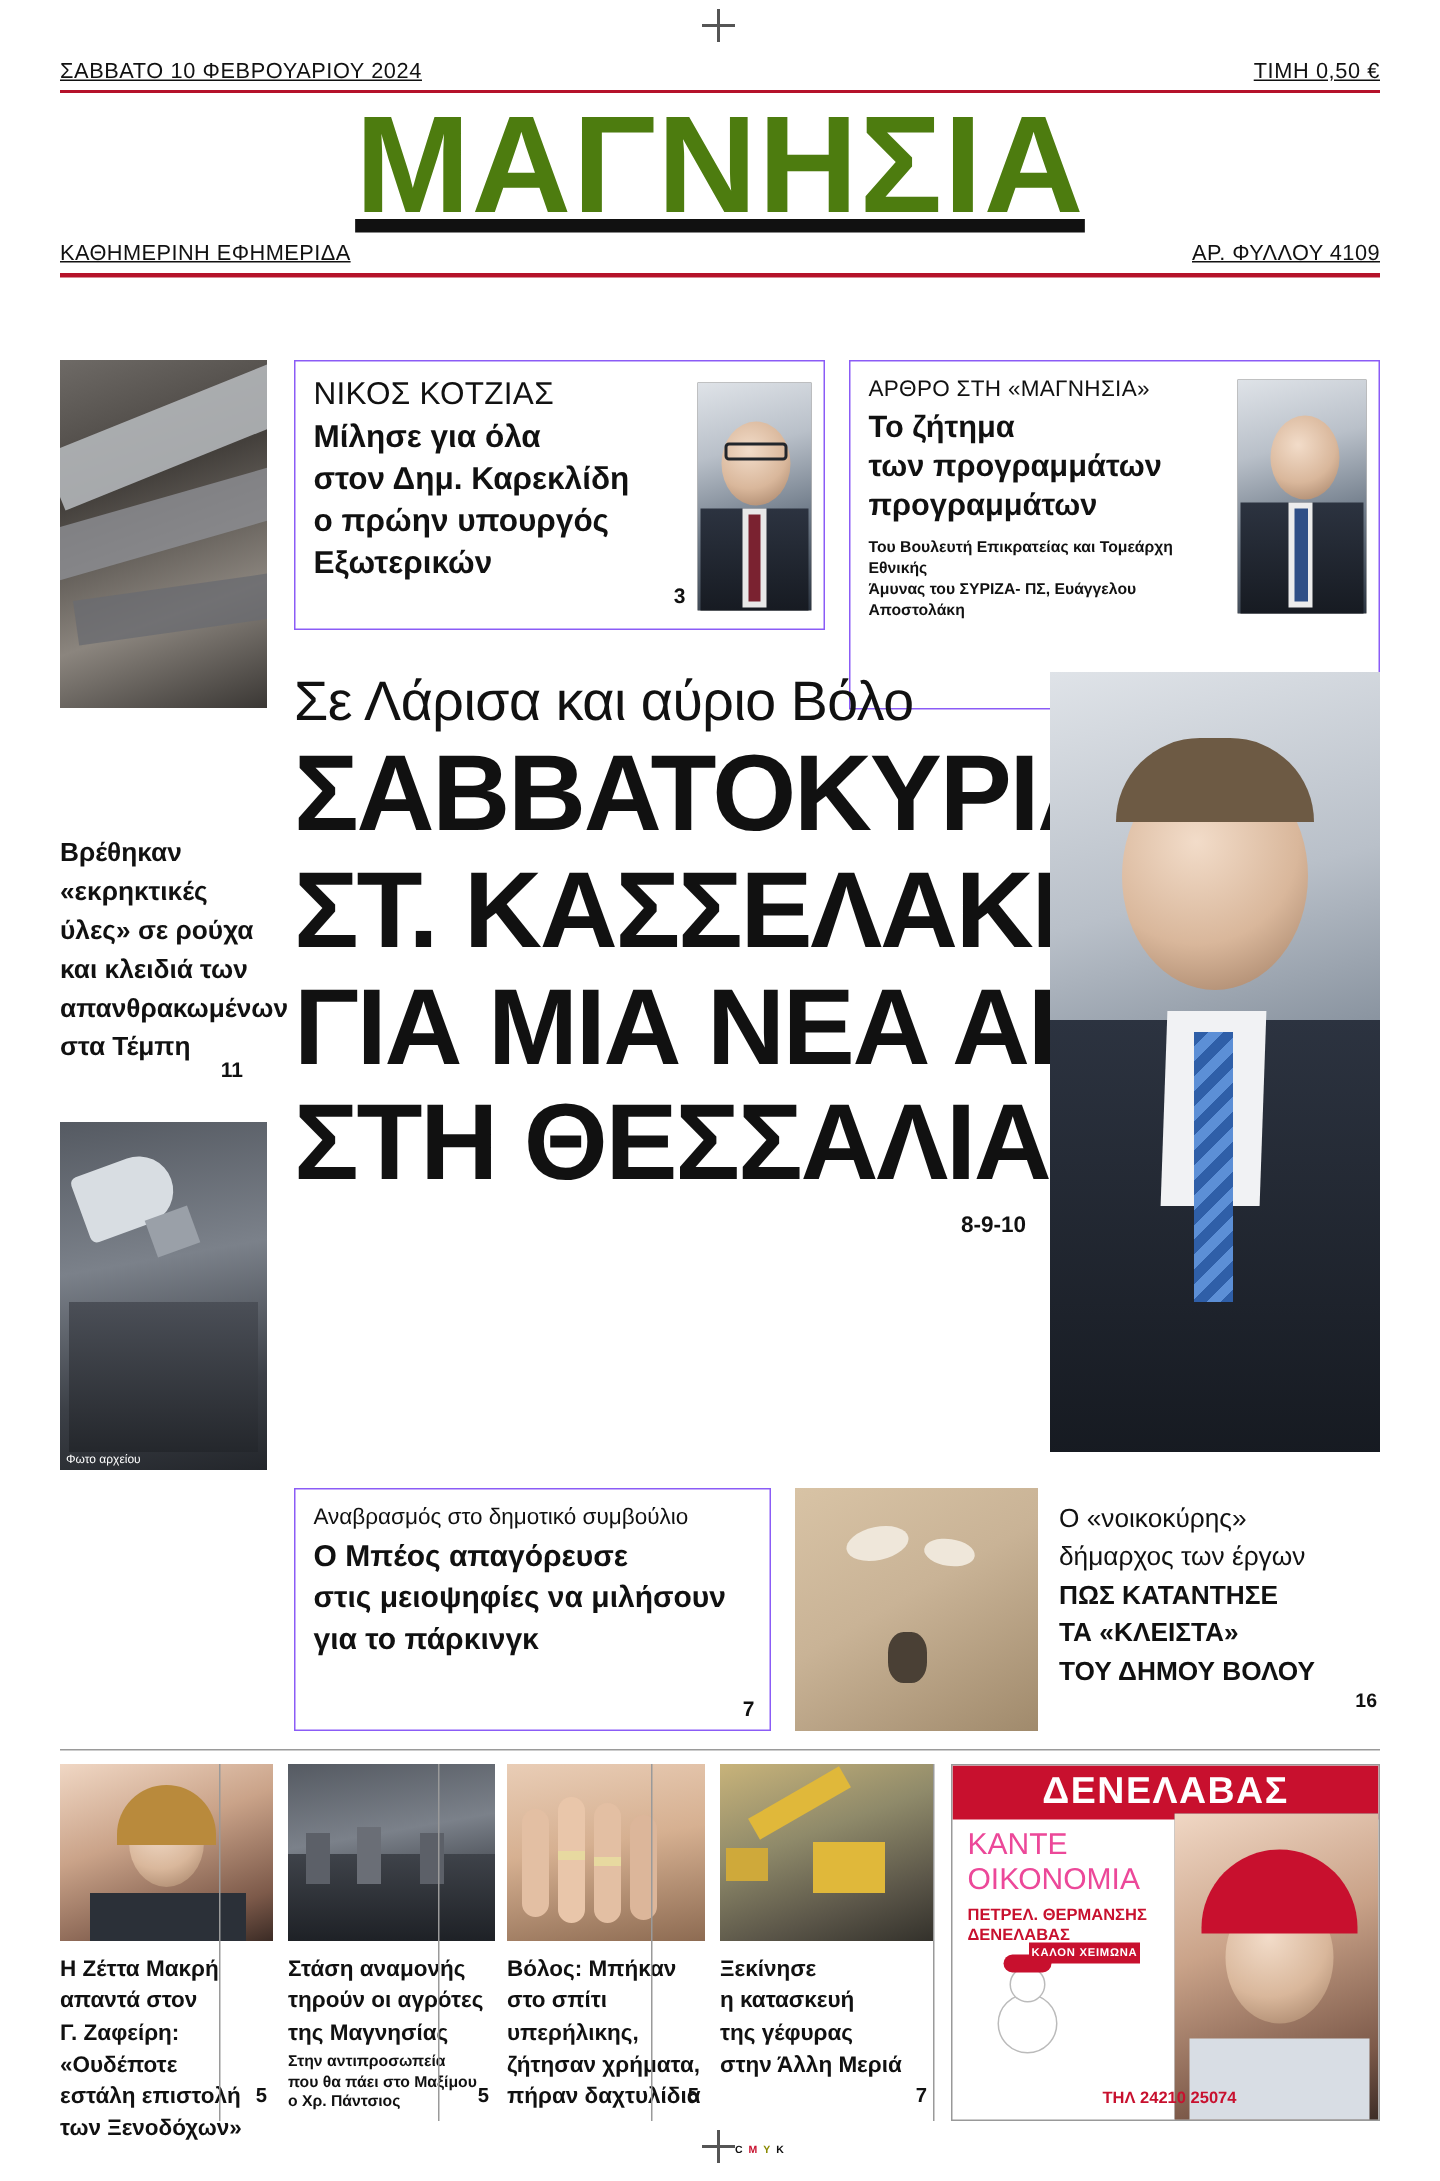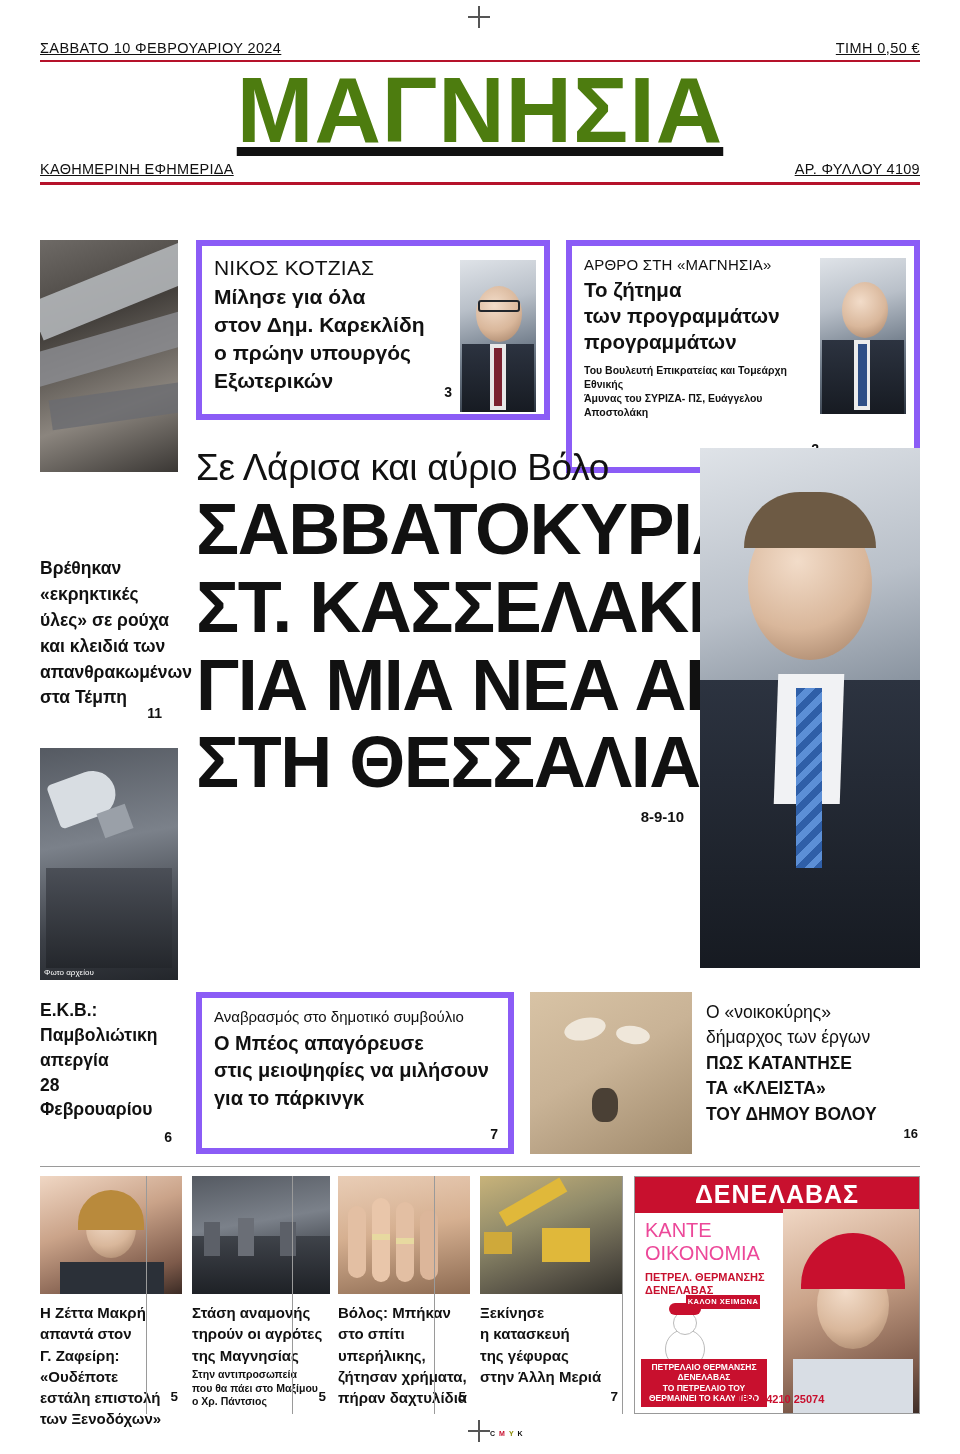--- a/index.html
+++ b/index.html
@@ -53,21 +53,21 @@
   }
   .mast-rule2 { height: 2.4px; background: #b5122a; width: 100%; }
   .photo {
     background: #8a8a8a; position: relative; overflow:hidden;
   }
   .photo .cap {
     position:absolute; left:4px; bottom:3px; color:#fff; font-size:8px;
   }
 
   
-  .box { border: 6px solid #8b5cf6; background:#fff; position:absolute; }
+  .box { border: 1px solid #8b5cf6; background:#fff; position:absolute; }
 
   .teaser1 { left: 196px; top: 240px; width: 354px; height: 180px; padding: 10px 12px; }
   .teaser1 .kicker { font-size: 21px; letter-spacing:.2px; margin-bottom: 3px; }
   .teaser1 .head { font-size: 21px; font-weight: bold; line-height: 1.33; }
   .teaser1 .pg { position:absolute; right: 92px; bottom: 14px; font-size: 14px; font-weight:bold; }
   .teaser1 .thumb { position:absolute; right: 8px; top: 14px; width: 76px; height: 152px; background:#6f6f6f; overflow:hidden;}
 
   .teaser2 { left: 566px; top: 240px; width: 354px; height: 233px; padding: 10px 12px; }
   .teaser2 .kicker { font-size: 15px; letter-spacing:.2px; margin-bottom: 4px; }
   .teaser2 .head { font-size: 20.5px; font-weight: bold; line-height: 1.28; }
@@ -274,27 +274,20 @@
 
   <div class="main-photo">
     <div class="img-face"></div>
     <div class="face-oval" style="left:48px;top:60px;width:124px;height:152px;"></div>
     <div style="position:absolute;left:44px;top:44px;width:132px;height:56px;background:#6d5a44;border-radius:60px 60px 0 0;"></div>
     <div class="suit" style="left:-6px;top:232px;width:232px;height:292px;"></div>
     <div style="position:absolute;left:76px;top:226px;width:66px;height:130px;background:#f1f2f4;transform:skewX(-2deg);"></div>
     <div class="tie" style="left:96px;top:240px;width:26px;height:180px;background:repeating-linear-gradient(135deg,#2f5fa8 0 7px,#5c8fd6 7px 14px);"></div>
   </div>
 
-  <div class="mid-left">
-    <div>Ε.Κ.Β.:</div>
-    <div>Παμβολιώτικη</div>
-    <div>απεργία</div>
-    <div>28 Φεβρουαρίου</div>
-    <div class="pg">6</div>
-  </div>
 
   <div class="box mid-center">
     <div class="kicker">Αναβρασμός στο δημοτικό συμβούλιο</div>
     <div class="head">
       <div>Ο Μπέος απαγόρευσε</div>
       <div>στις μειοψηφίες να μιλήσουν</div>
       <div>για το πάρκινγκ</div>
     </div>
     <div class="pg">7</div>
   </div>
@@ -415,20 +408,16 @@
     <div class="ad-red-line">
       <div>ΠΕΤΡΕΛ. ΘΕΡΜΑΝΣΗΣ</div>
       <div>ΔΕΝΕΛΑΒΑΣ</div>
     </div>
     <div class="ad-snow">
       <div style="position:absolute;left:22px;top:20px;width:40px;height:40px;border-radius:50%;background:#fff;border:1px solid #bbb;"></div>
       <div style="position:absolute;left:30px;top:2px;width:24px;height:24px;border-radius:50%;background:#fff;border:1px solid #bbb;"></div>
       <div style="position:absolute;left:26px;top:-6px;width:32px;height:12px;border-radius:6px;background:#c8102e;"></div>
       <div style="position:absolute;left:0;top:-14px;width:74px;height:14px;background:#c8102e;color:#fff;font-size:7.5px;font-weight:bold;text-align:center;line-height:14px;letter-spacing:.5px;margin-left:43px;">ΚΑΛΟΝ ΧΕΙΜΩΝΑ</div>
     </div>
-    <div class="ad-bottom">
-      <div>ΠΕΤΡΕΛΑΙΟ ΘΕΡΜΑΝΣΗΣ ΔΕΝΕΛΑΒΑΣ</div>
-      <div>ΤΟ ΠΕΤΡΕΛΑΙΟ ΤΟΥ ΘΕΡΜΑΙΝΕΙ ΤΟ ΚΑΛΥΤΕΡΟ</div>
-    </div>
     <div class="ad-phone">ΤΗΛ 24210 25074</div>
   </div>
 
 </div>
 
 </body></html>

